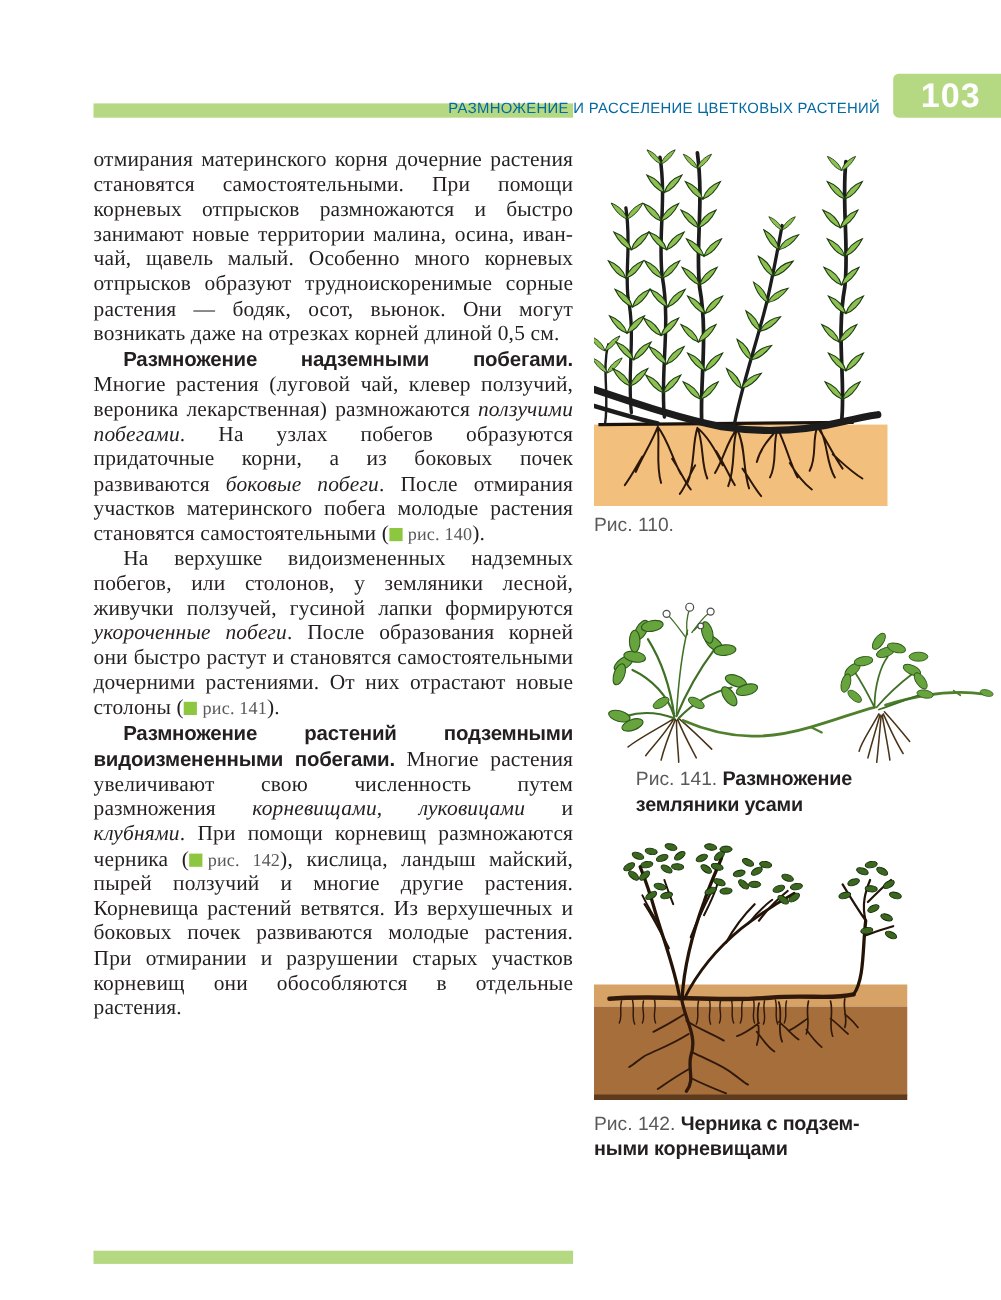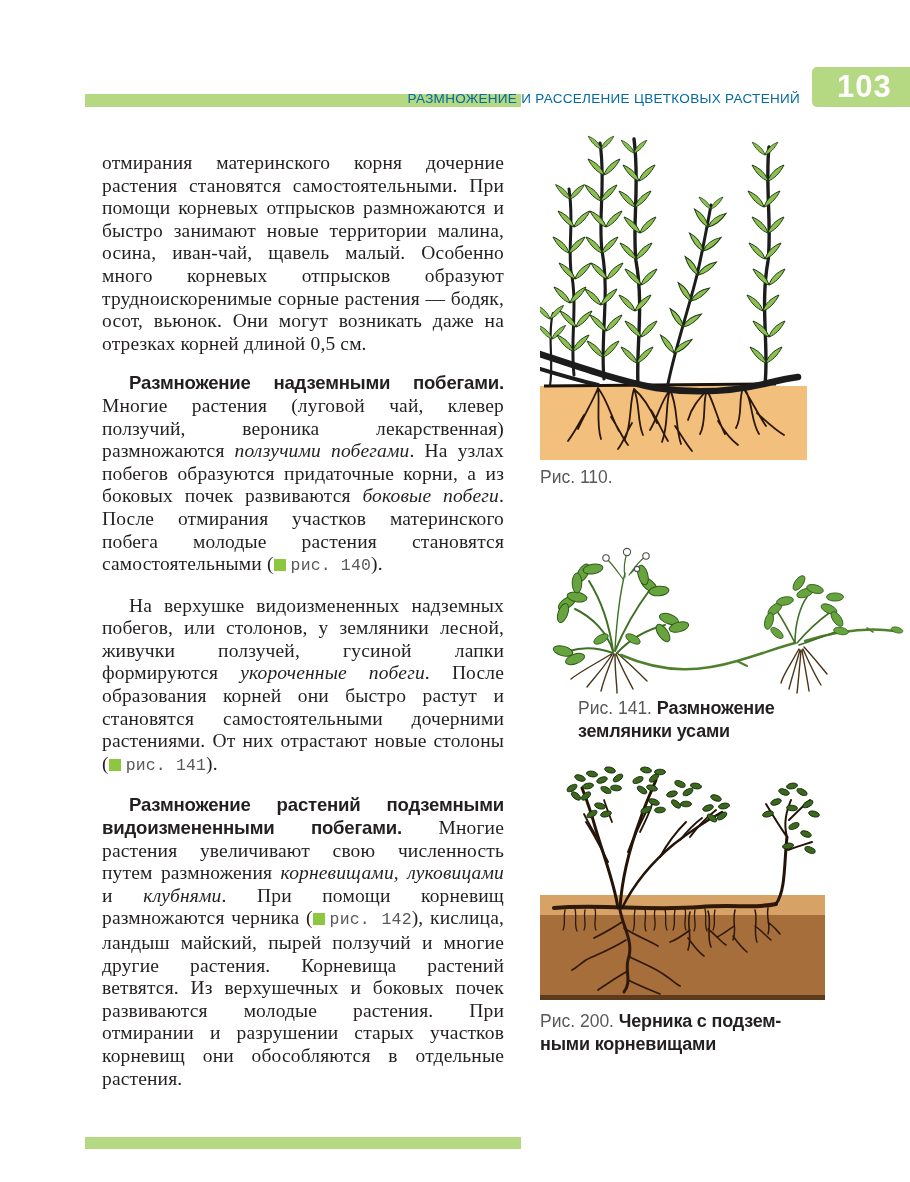--- a/index.html
+++ b/index.html
@@ -9,24 +9,24 @@
   .top-rule{position:absolute;left:85px;top:94px;width:436px;height:13px;background:var(--accent_green);}
   .running-head{position:absolute;left:290px;top:90px;width:510px;text-align:right;
     font-family:"Liberation Sans",sans-serif;font-size:13.5px;letter-spacing:.3px;color:#0369a1;line-height:17px;}
   .page-badge{position:absolute;left:812px;top:67px;width:98px;height:40px;background:var(--accent_green);
     border-radius:5px 0 0 5px;color:#fff;font-family:"Liberation Sans",sans-serif;font-weight:bold;
     font-size:31px;line-height:40px;padding-left:25px;box-sizing:border-box;letter-spacing:1px;}
 
   
   .text-col{position:absolute;left:85px;top:135px;width:436px;font-size:19.5px;line-height:22.6px;
     text-align:justify;letter-spacing:.15px;}
-  .text-col p{margin:17px;text-indent:27px;}
+  .text-col p{margin:0;text-indent:27px;}
   .text-col p.first{text-indent:0;}
   .lead{font-family:"Liberation Sans",sans-serif;font-weight:700;font-size:18.6px;letter-spacing:-.2px;}
-  .figref{font-family:Liberation Mono, monospace;font-size:16.5px;color:#58595b;white-space:nowrap;}
+  .figref{font-family:Liberation Serif, serif;font-size:16.5px;color:#58595b;white-space:nowrap;}
   .sq{display:inline-block;width:12px;height:12px;background:var(--marker_green);margin-right:5px;vertical-align:-1px;}
 
   
   .fig{position:absolute;}
   .fig140{left:540px;top:133px;}
   .fig141{left:537px;top:547px;}
   .fig142{left:540px;top:762px;}
   .cap{position:absolute;font-family:"Liberation Sans",sans-serif;font-size:17.5px;line-height:23px;color:#58595b;}
   .cap b{color:#231f20;font-size:18px;letter-spacing:-.2px;}
   .cap140{left:540px;top:466px;width:300px;}
@@ -271,18 +271,18 @@
           <use href="#el2" transform="translate(228,52) rotate(-15)"></use>
           <use href="#el2" transform="translate(252,46) rotate(5)"></use>
         <use href="#el2" transform="translate(254,64) rotate(-25)"></use>
           <use href="#el2" transform="translate(266,72) rotate(20)"></use>
           <use href="#el2" transform="translate(248,84) rotate(-10)"></use>
           <use href="#el2" transform="translate(270,88) rotate(25)"></use>
       </g>
     </svg>
   </div>
   <div class="cap cap142">
-    <span>Рис. 200.</span>
+    <span>Рис. 142.</span>
     <b>Черника с подзем­ными корневищами</b>
   </div>
 
   <div class="bottom-rule"></div>
 </div>
 
 </body></html>

